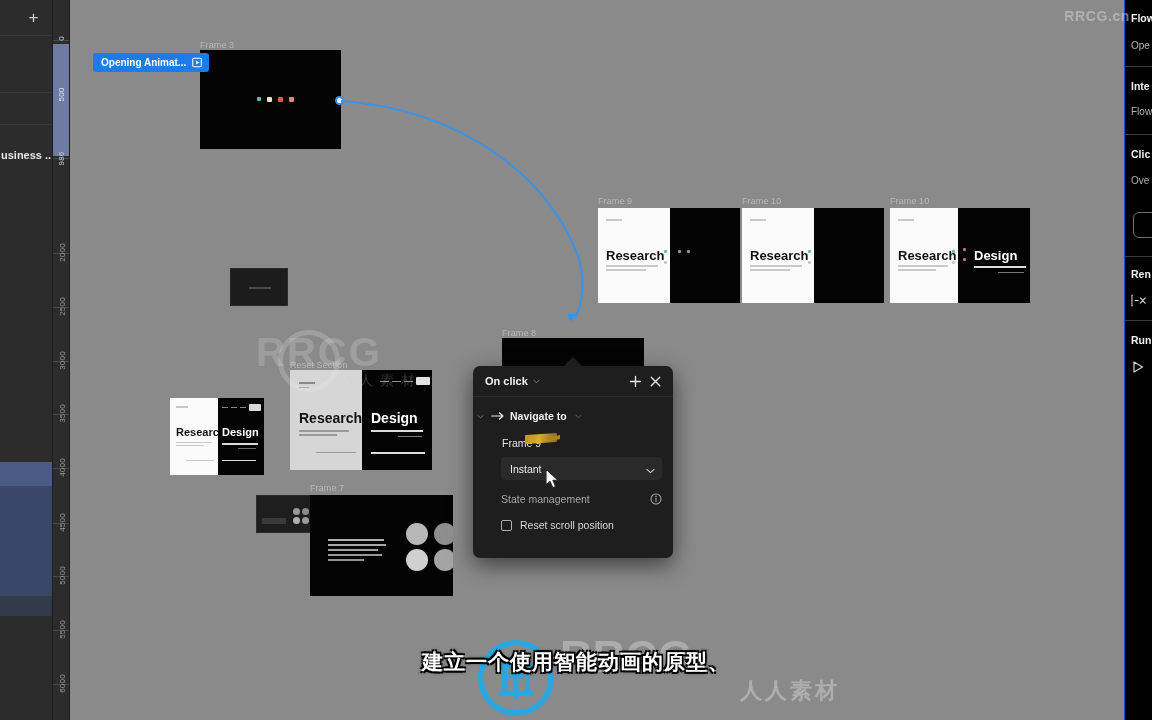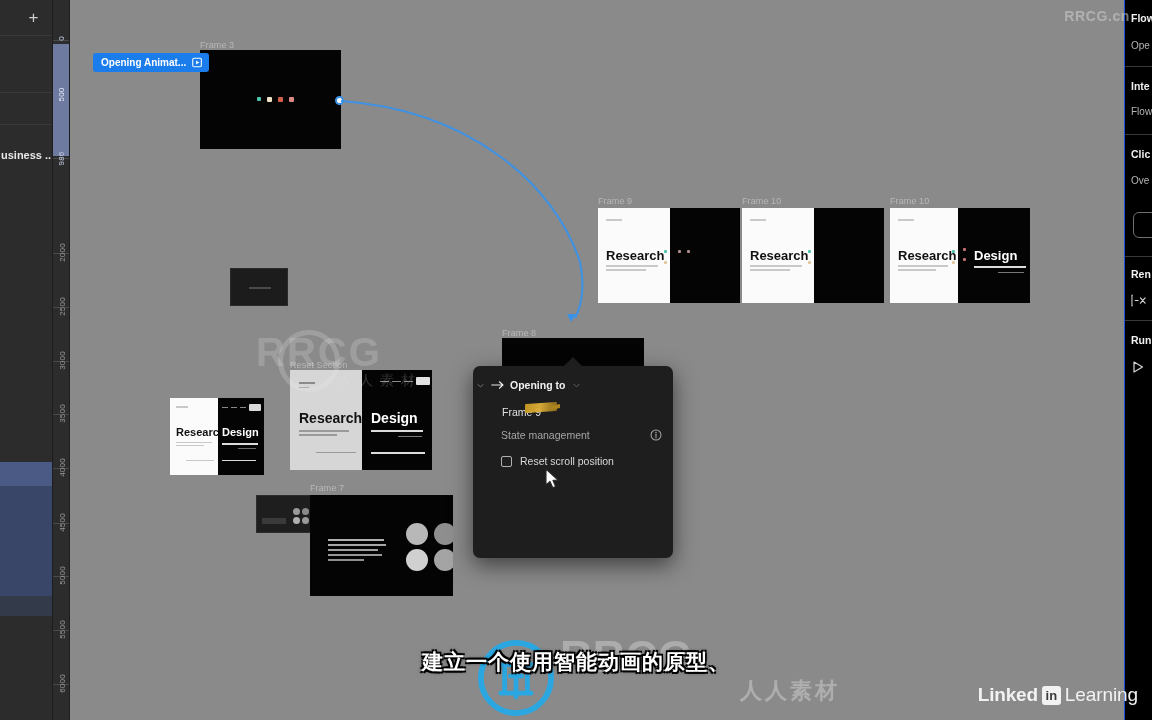--- a/index.html
+++ b/index.html
@@ -534,47 +534,75 @@
       <div class="dot" style="left:96px; top:28px; width:22px; height:22px; border-radius:50%; background:#b8b8b8;"></div>
       <div class="dot" style="left:124px; top:28px; width:22px; height:22px; border-radius:50%; background:#8e8e8e;"></div>
       <div class="dot" style="left:96px; top:54px; width:22px; height:22px; border-radius:50%; background:#d0d0d0;"></div>
       <div class="dot" style="left:124px; top:54px; width:22px; height:22px; border-radius:50%; background:#a4a4a4;"></div>
     </div>
 
   </div>
 
   <div class="pop-arrow"></div>
   <div class="popover">
+    <div class="pop-head">
+      <span class="pop-title">On click</span>
+      <span class="chev-sm">
+        <svg width="7" height="5" viewBox="0 0 8 5">
+            <path d="M1 1 L4 4 L7 1" stroke="#c9c9c9" stroke-width="1.1" fill="none" stroke-linecap="round"></path>
+          </svg>
+      </span>
+      <span class="spacer"></span>
+      <span class="ico-btn">
+        <svg width="13" height="13" viewBox="0 0 14 14">
+            <path d="M7 1.6 V12.4 M1.6 7 H12.4" stroke="#e6e6e6" stroke-width="1.5" stroke-linecap="round"></path>
+          </svg>
+      </span>
+      <span class="ico-btn">
+        <svg width="13" height="13" viewBox="0 0 14 14">
+            <path d="M2.4 2.4 L11.6 11.6 M11.6 2.4 L2.4 11.6" stroke="#e6e6e6" stroke-width="1.5" stroke-linecap="round"></path>
+          </svg>
+      </span>
+    </div>
 
     <div class="pop-body">
 
       <div class="row-nav">
         <span class="twisty">
           <svg width="7" height="5" viewBox="0 0 8 5">
               <path d="M1 1.4 L4 4 L7 1.4" stroke="#b5b5b5" stroke-width="1.1" fill="none" stroke-linecap="round"></path>
             </svg>
         </span>
         <span class="arrow-ic">
           <svg width="14" height="10" viewBox="0 0 15 10">
               <path d="M0.8 5 H12.6 M9 1.6 L12.8 5 L9 8.4" stroke="#e8e8e8" stroke-width="1.3" fill="none" stroke-linecap="round" stroke-linejoin="round"></path>
             </svg>
         </span>
-        <span class="nv-label">Opening to</span>
+        <span class="nv-label">Navigate to</span>
         <span class="chev-sm">
           <svg width="7" height="5" viewBox="0 0 8 5">
               <path d="M1 1 L4 4 L7 1" stroke="#a8a8a8" stroke-width="1.1" fill="none" stroke-linecap="round"></path>
             </svg>
         </span>
       </div>
 
       <div class="target-row">
         <span class="target-val">Frame 9</span>
         <span class="hl-smudge"></span>
       </div>
 
+      <div class="select-box">
+        <span class="sv">Instant</span>
+        <span class="spacer"></span>
+        <span>
+          <svg width="9" height="6" viewBox="0 0 10 6">
+              <path d="M1 1.2 L5 4.8 L9 1.2" stroke="#d0d0d0" stroke-width="1.2" fill="none" stroke-linecap="round"></path>
+            </svg>
+        </span>
+      </div>
 
       <div class="sm-row">
         <span class="sm-label">State management</span>
         <span class="spacer"></span>
         <span class="info-ic">
           <svg width="12" height="12" viewBox="0 0 13 13">
             <circle cx="6.5" cy="6.5" r="5.4" fill="none" stroke="#a6a6a6" stroke-width="1.1"></circle>
             <circle cx="6.5" cy="3.7" r=".85" fill="#a6a6a6"></circle>
             <path d="M6.5 5.6 V9.6" stroke="#a6a6a6" stroke-width="1.1" stroke-linecap="round"></path>
           </svg>
@@ -666,19 +694,14 @@
 
   <svg class="wm-logo" viewBox="0 0 80 80">
     <circle cx="40" cy="40" r="37" fill="none" stroke="#2aa6e0" stroke-width="6"></circle>
     <path d="M22 26 H58 M28 26 V56 M52 26 V56 M34 38 H46 M40 26 V60 M24 56 H56" stroke="#2aa6e0" stroke-width="5" fill="none" stroke-linecap="round"></path>
   </svg>
 
   <div class="subs">
     <div class="sub-cn">建立一个使用智能动画的原型、</div>
   </div>
 
-  <div class="ll-logo">
-    <span class="ll-linked">Linked</span>
-    <span class="ll-in">in</span>
-    <span class="ll-learning">Learning</span>
-  </div>
 
 </div>
 
 </body></html>

